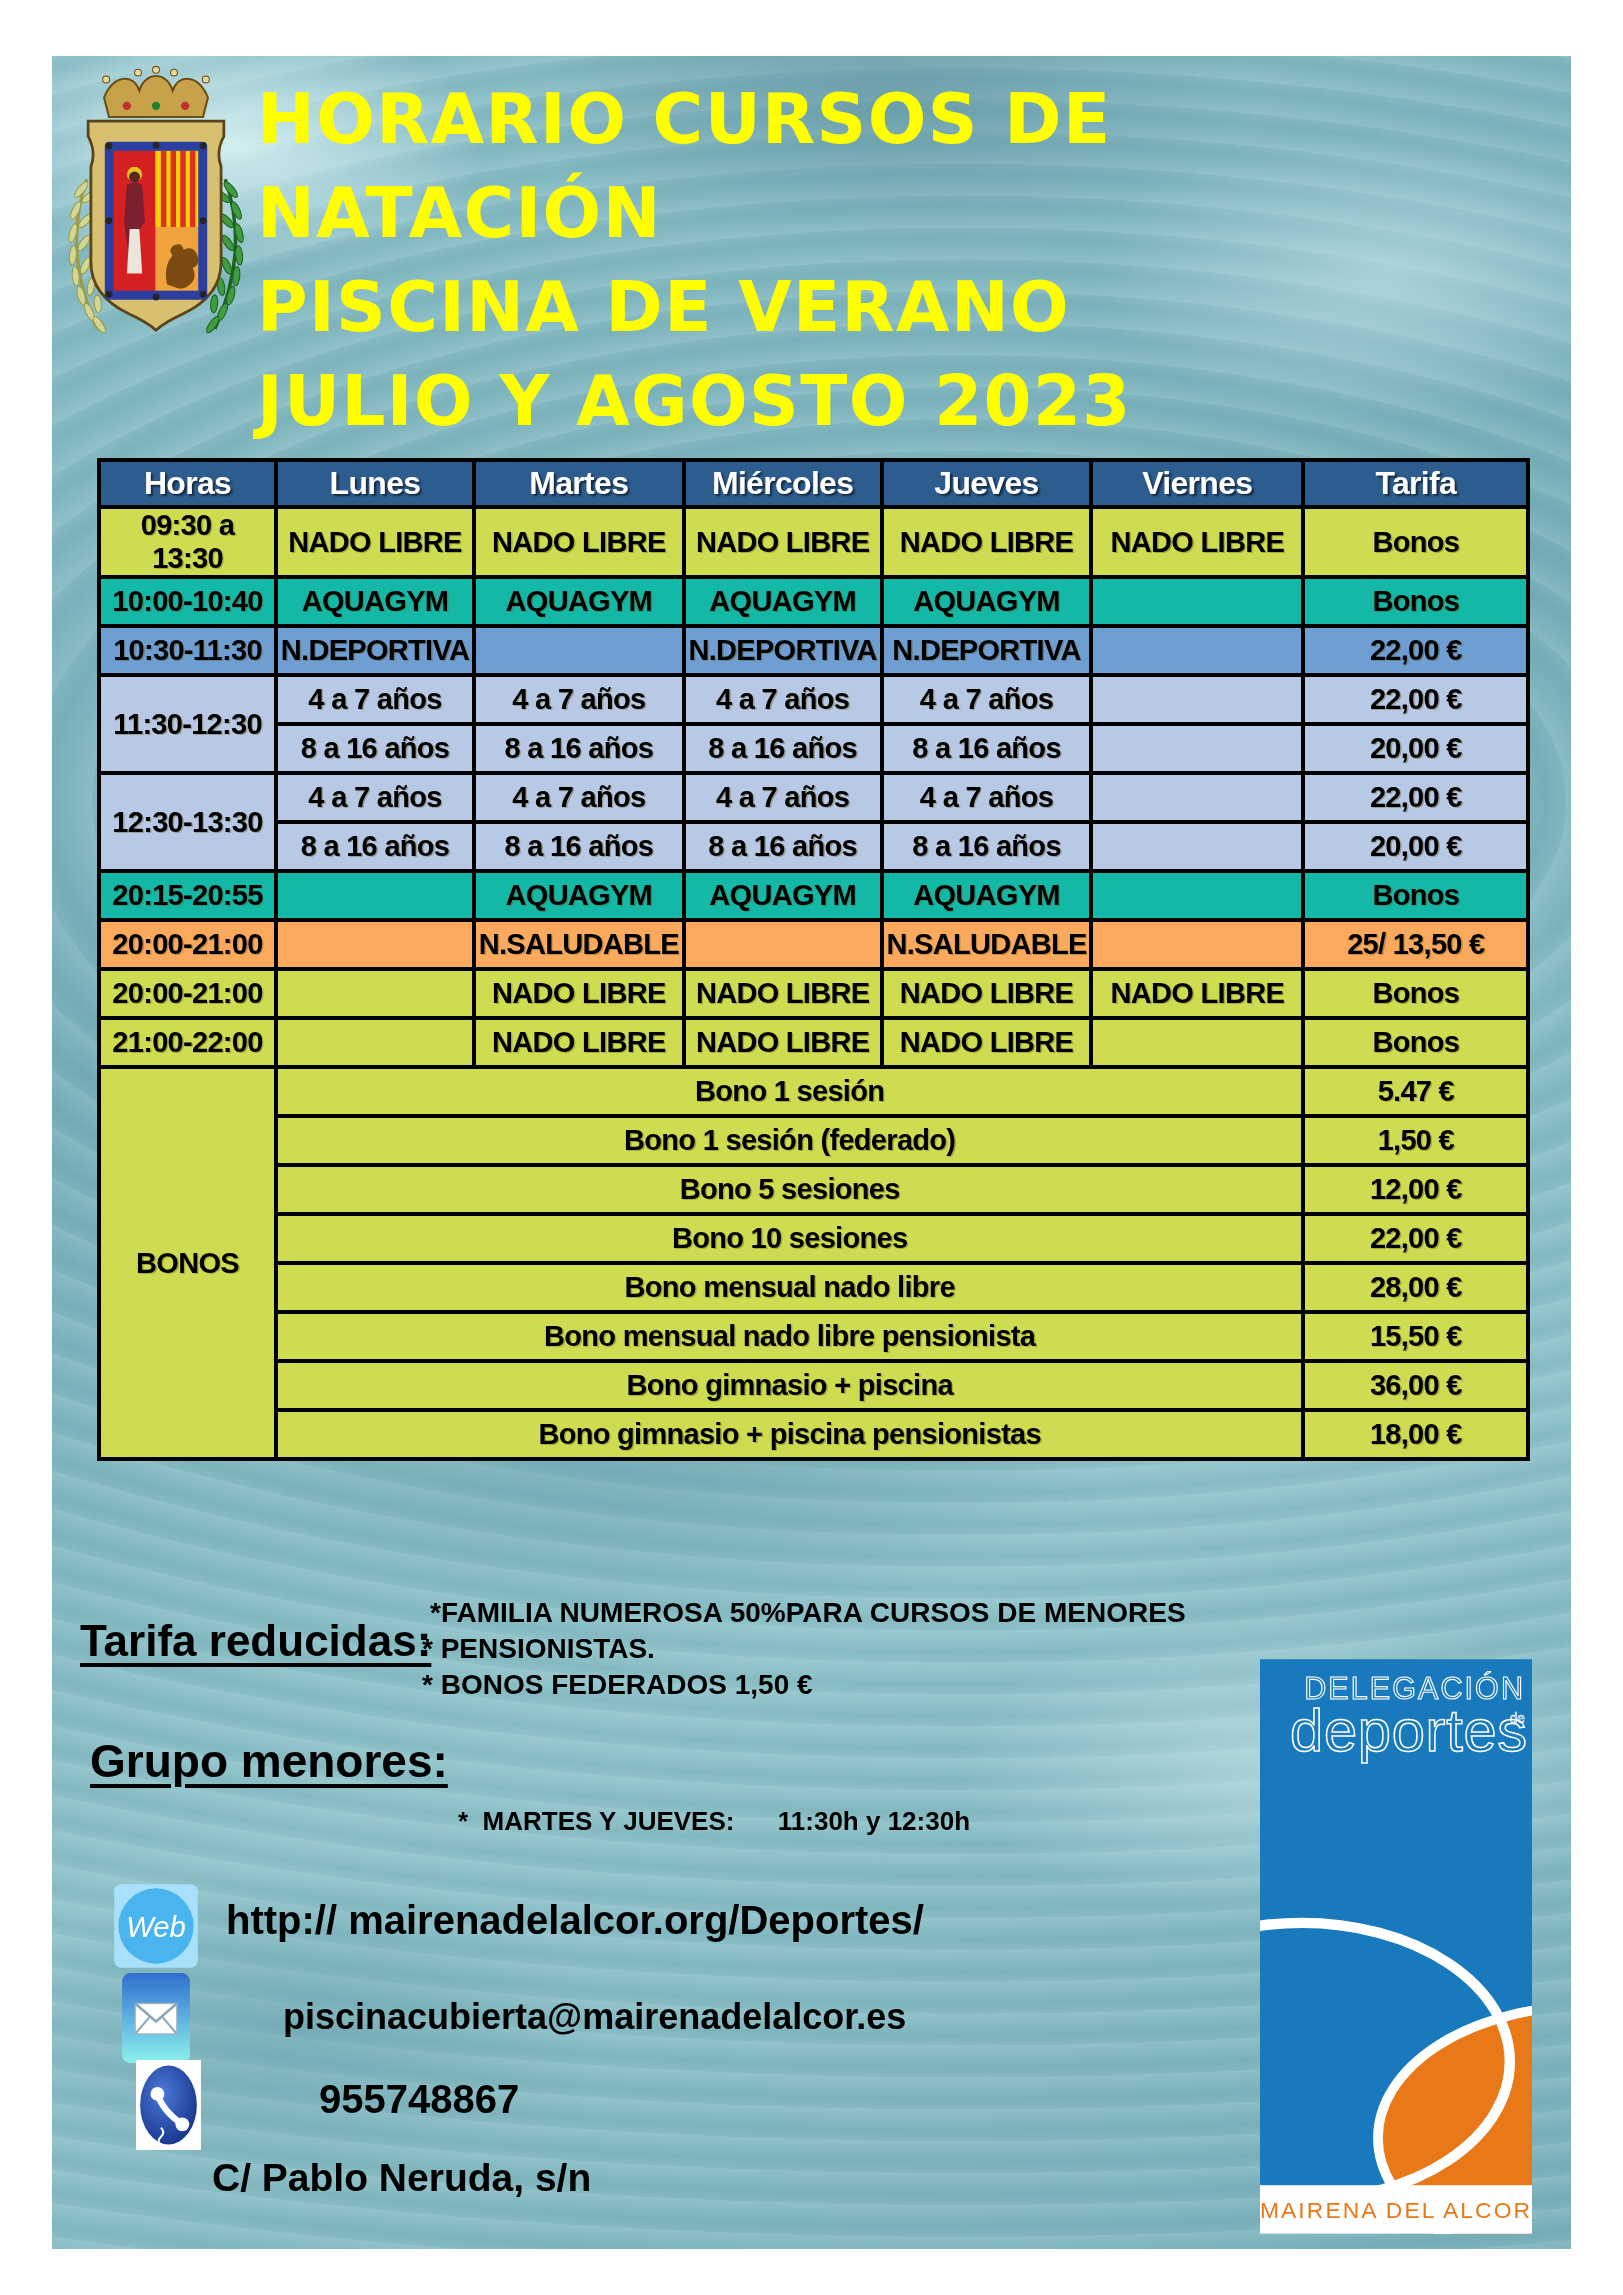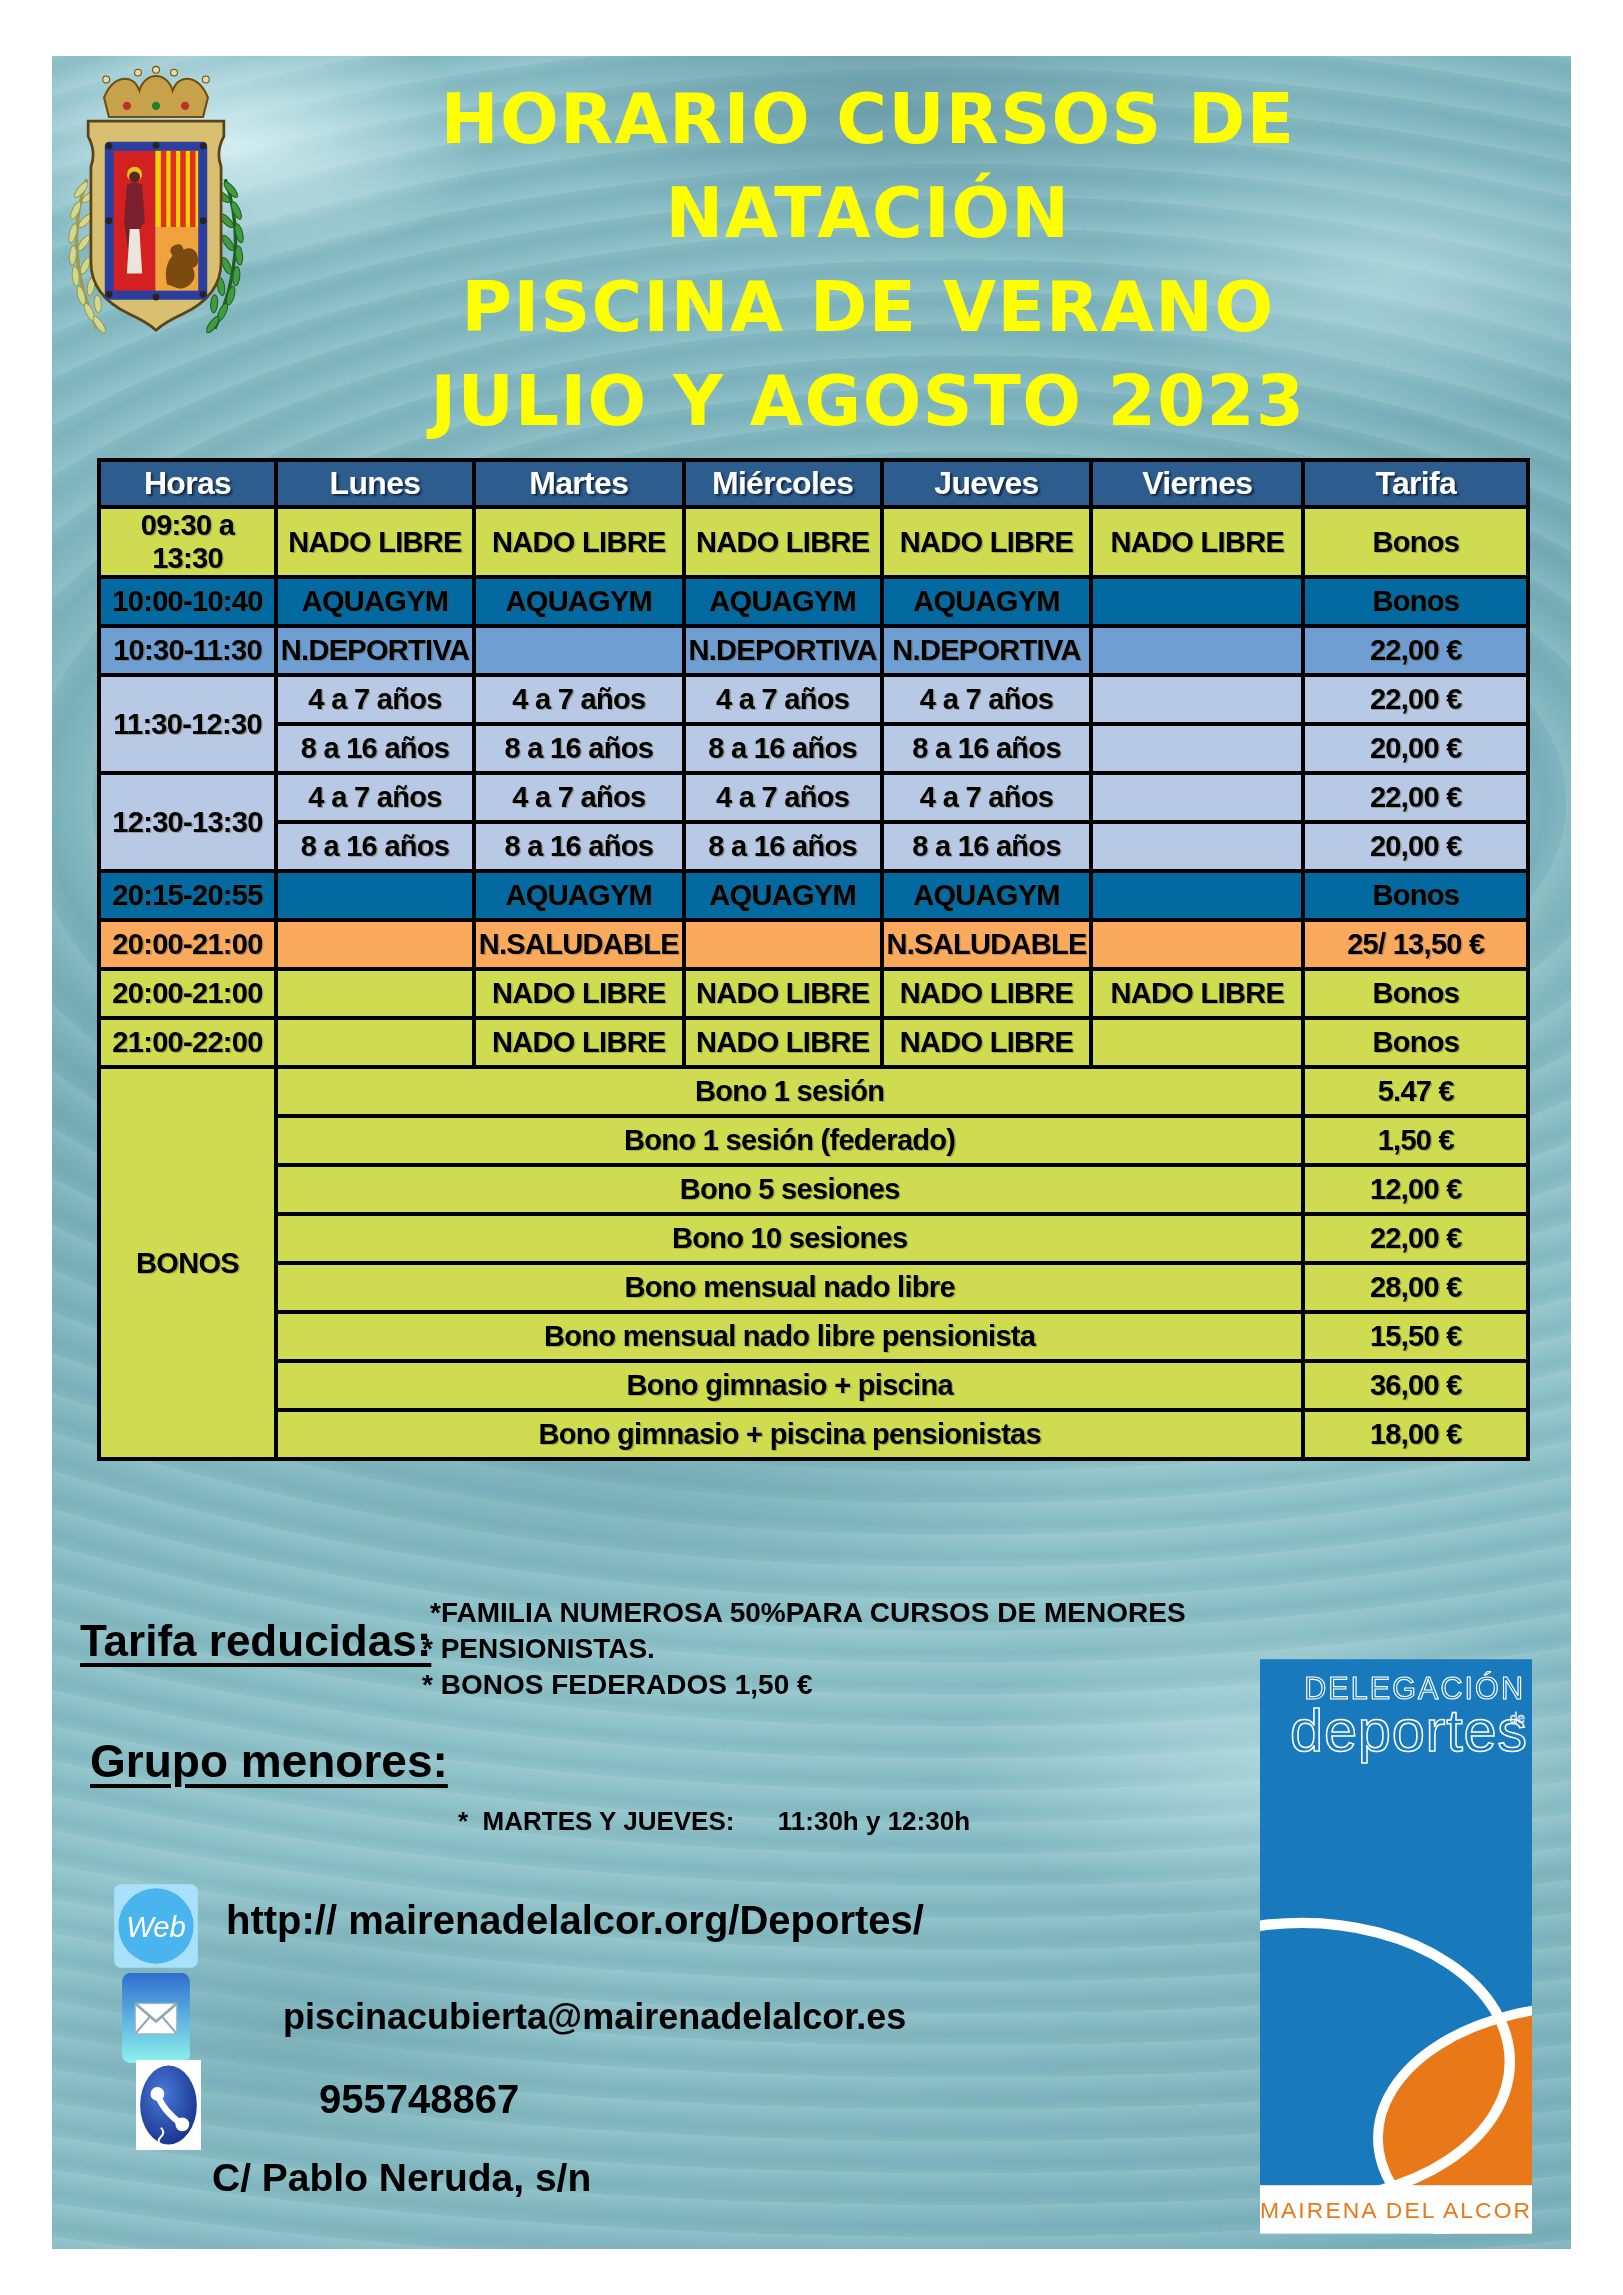--- a/index.html
+++ b/index.html
@@ -18,21 +18,21 @@
       radial-gradient(ellipse 569px 292px at 22% 28%, rgba(116,170,182,.55), rgba(116,170,182,0) 70%),
       radial-gradient(ellipse 486px 250px at 78% 42%, rgba(200,233,236,.5), rgba(200,233,236,0) 70%),
       radial-gradient(ellipse 639px 305px at 40% 62%, rgba(100,156,168,.55), rgba(100,156,168,0) 70%),
       radial-gradient(ellipse 486px 222px at 82% 78%, rgba(214,242,244,.5), rgba(214,242,244,0) 70%),
       radial-gradient(ellipse 444px 222px at 16% 90%, rgba(104,160,172,.5), rgba(104,160,172,0) 70%),
       repeating-radial-gradient(ellipse 292px 139px at 60% 34%, rgba(255,255,255,.10) 0px, rgba(255,255,255,0) 23.6px, rgba(18,78,94,.07) 46px, rgba(255,255,255,0) 67px),
       linear-gradient(160deg,#8ec1c9 0%,#79b0ba 38%,#90c3ca 68%,#7cb2bc 100%);
   }
   
   .title{
-    position:absolute; left:257px; top:72px; width:1222px; text-align:center;
+    position:absolute; left:257px; top:72px; width:1222px; 
     color:#ffff00; font-weight:bold; font-size:69px; line-height:94px;
     font-family:"DejaVu Sans", sans-serif; letter-spacing:1.4px;
   }
   
   .sheet{
     position:absolute; left:97px; top:458px; background:#ffffff; padding:0;
   }
   table.sched{ border-collapse:collapse; table-layout:fixed; }
   table.sched th, table.sched td{
     border:4.2px solid #000; text-align:center; vertical-align:middle;
@@ -44,21 +44,21 @@
   }
   table.sched td{
     color:#000; font-size:29px;
     text-shadow:1.4px 1.4px 0 rgba(90,80,20,.35);
   }
   td.c-time{ font-size:28px; letter-spacing:-1.4px; }
   td.c-bonos-label{ font-size:32px; }
   td.c-bono-name{ font-size:29px; }
   td.c-tarifa{ font-size:29px; }
   tr.r-green td{ background:#cfdc51; }
-  tr.r-pink td{ background:#0369a1; }
+  tr.r-pink td{ background:#14b8a6; }
   tr.r-blue td{ background:#6f9ed2; }
   tr.r-lightblue td{ background:#b7c9e5; }
   tr.r-orange td{ background:#fbaa5d; }
   tr.r-green td.c-bonos-label{ background:#cfdc51; }
   
   .h-underline{
     position:absolute; color:#000; font-weight:bold;
     text-decoration:underline; text-decoration-thickness:4.2px; text-underline-offset:7px;
   }
   #tasas-title{ left:80px; top:1616px; font-size:44px; }

